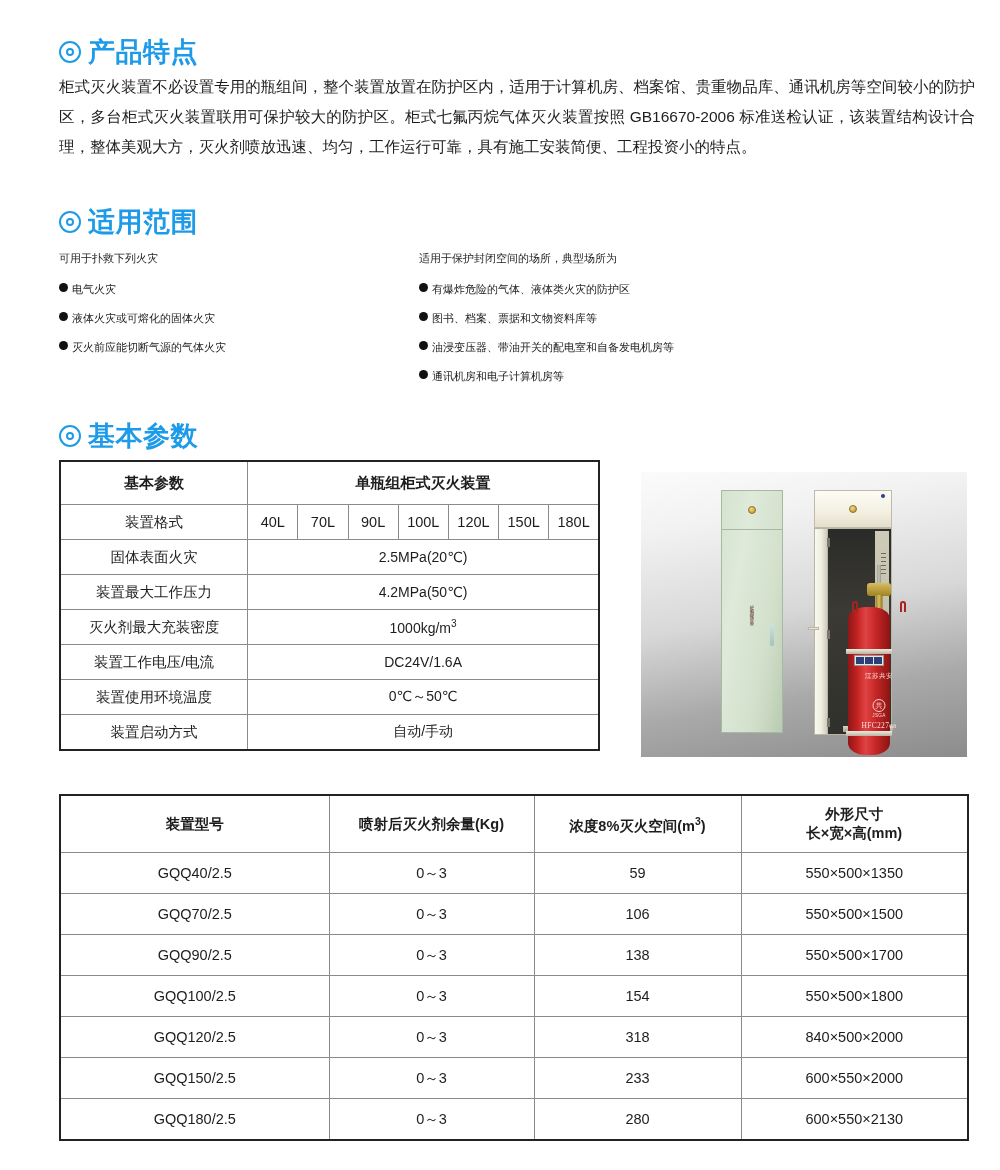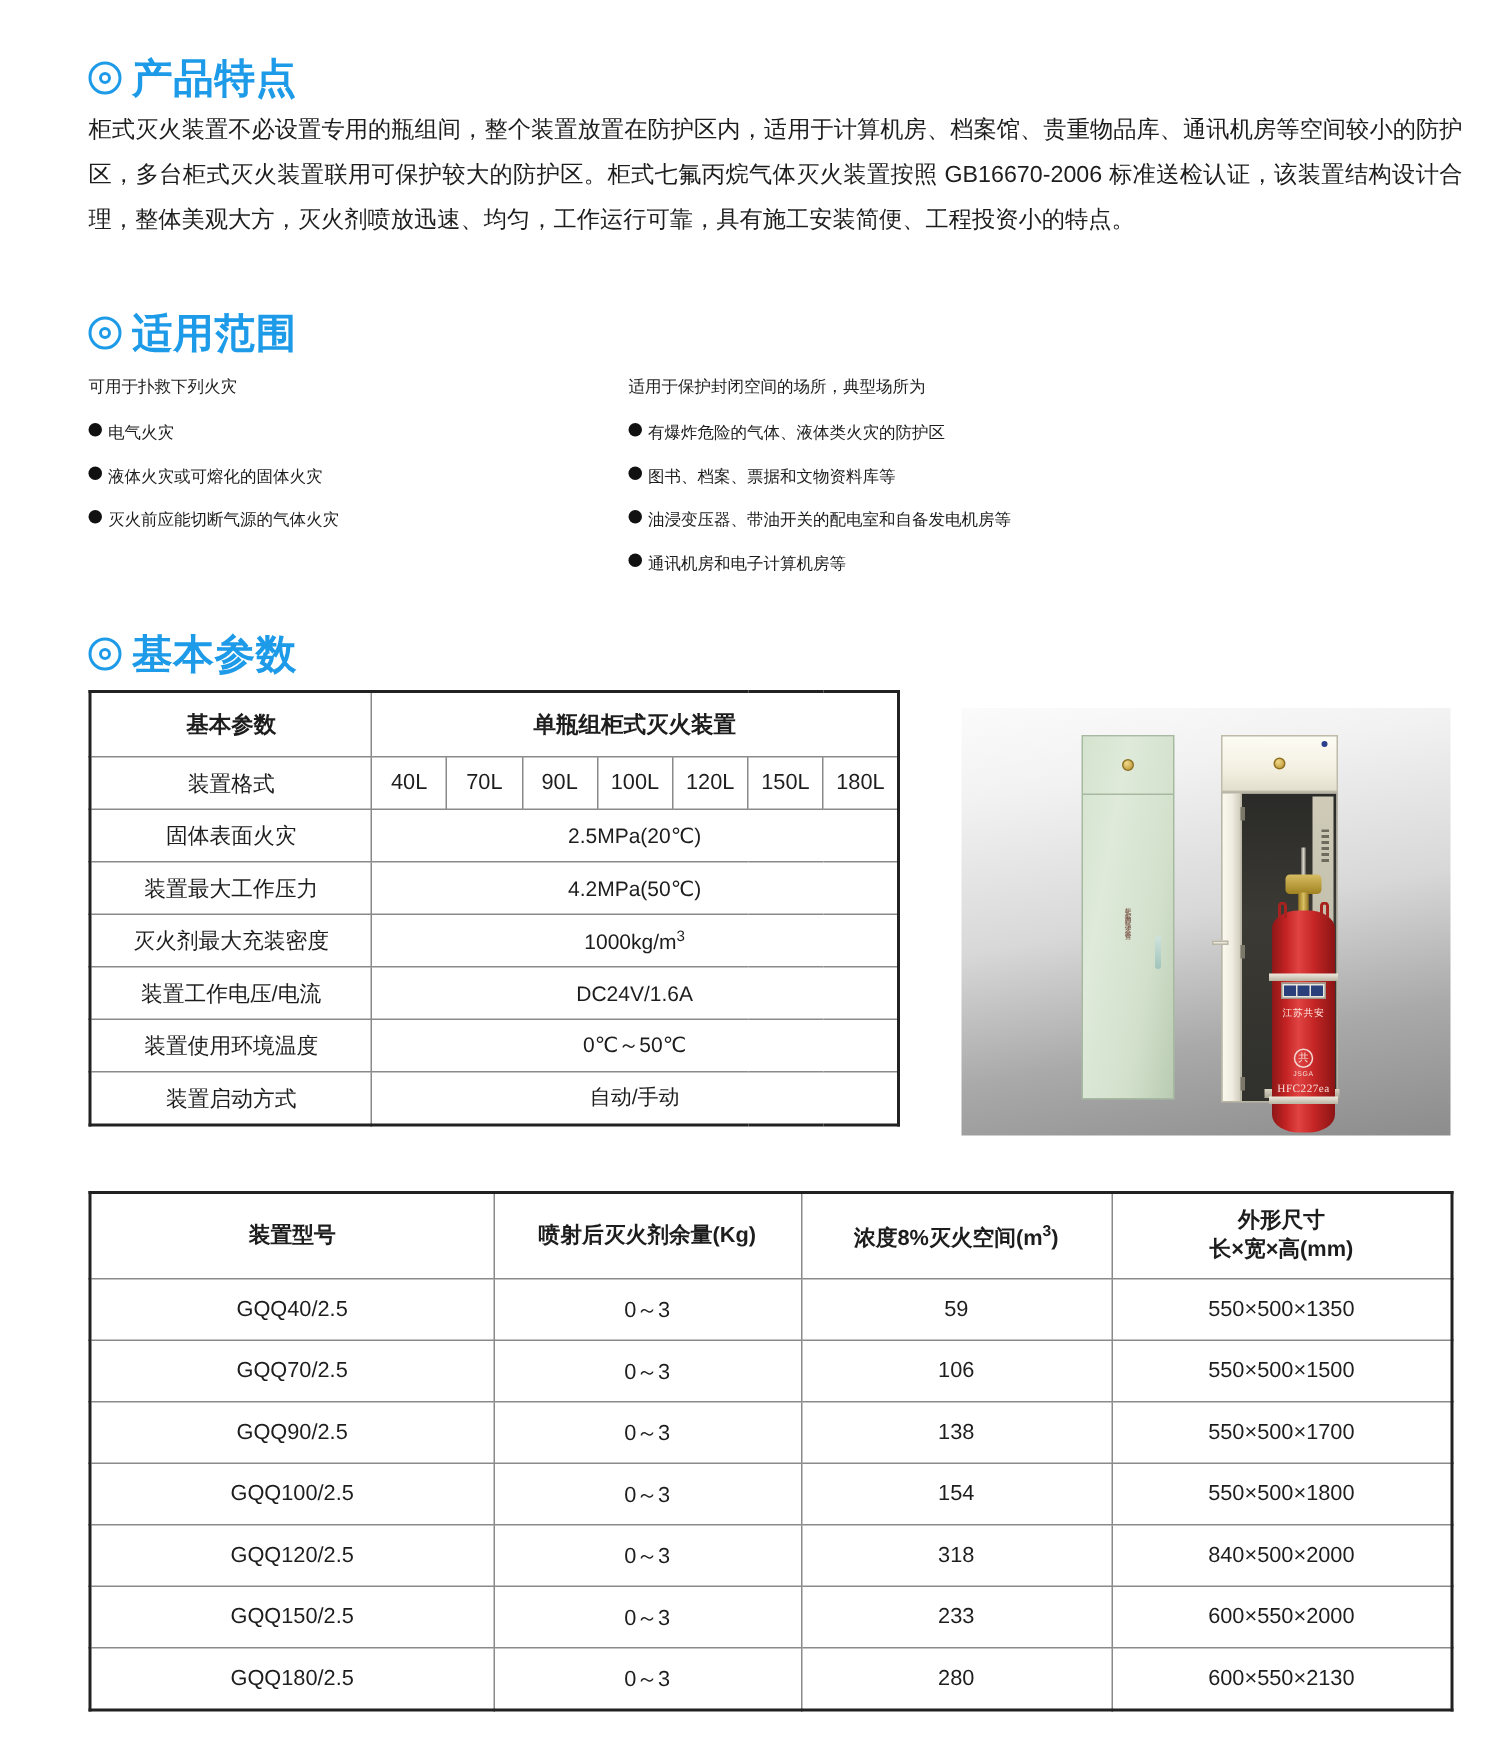--- a/index.html
+++ b/index.html
@@ -266,21 +266,21 @@
     position: absolute;
     left: 15px; bottom: 2px;
     width: 50px; height: 6px;
     background: linear-gradient(180deg, #d8d3c1, #a9a494);
   }
 
   
   .cyl {
     position: absolute;
     left: 20px; top: 66px;
-    width: 42px; height: 166px;
+    width: 42px; height: 166px; padding-left: 20px;
   }
   .cyl .shell {
     position: absolute;
     left: 0; top: 12px;
     width: 42px; height: 148px;
     border-radius: 18px / 12px;
     background: linear-gradient(90deg, #8e1717 0%, #c32222 22%, #e04343 42%, #c62626 66%, #8b1414 100%);
   }
   .cyl .neck {
     position: absolute;

